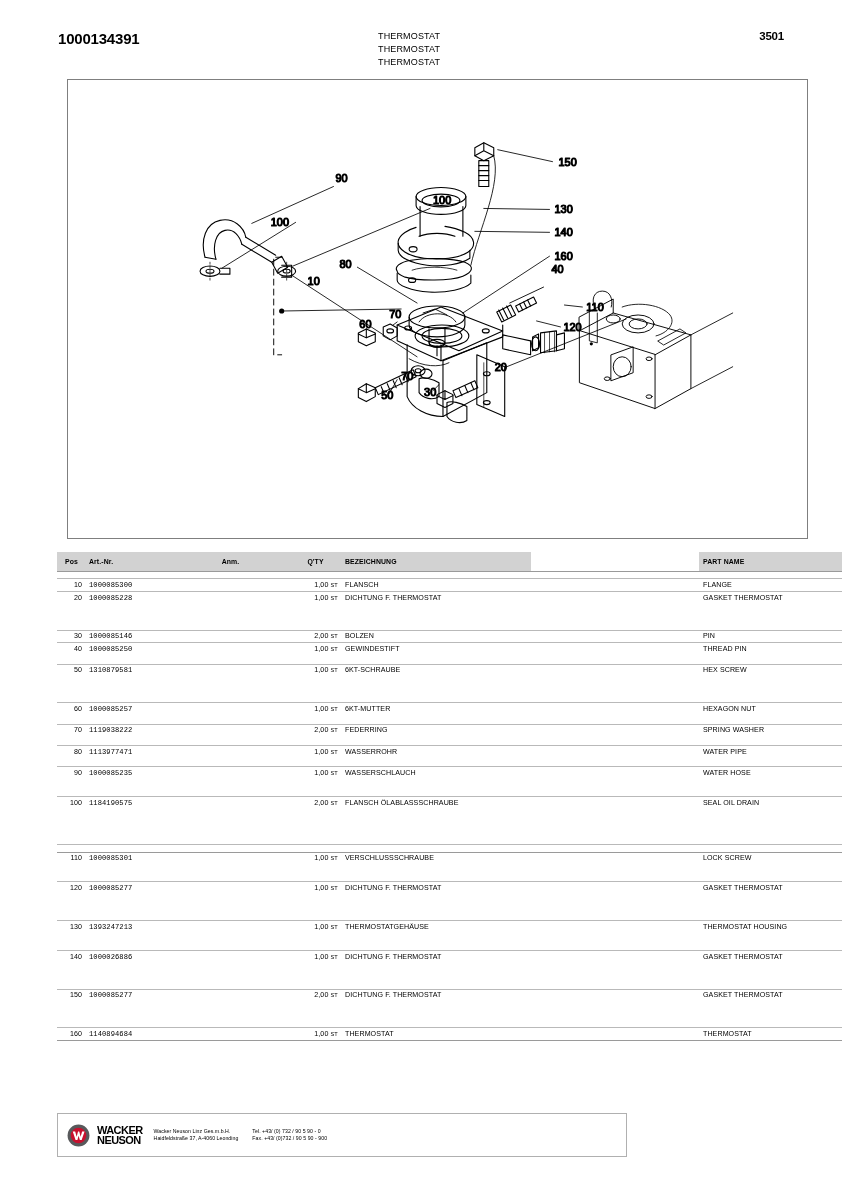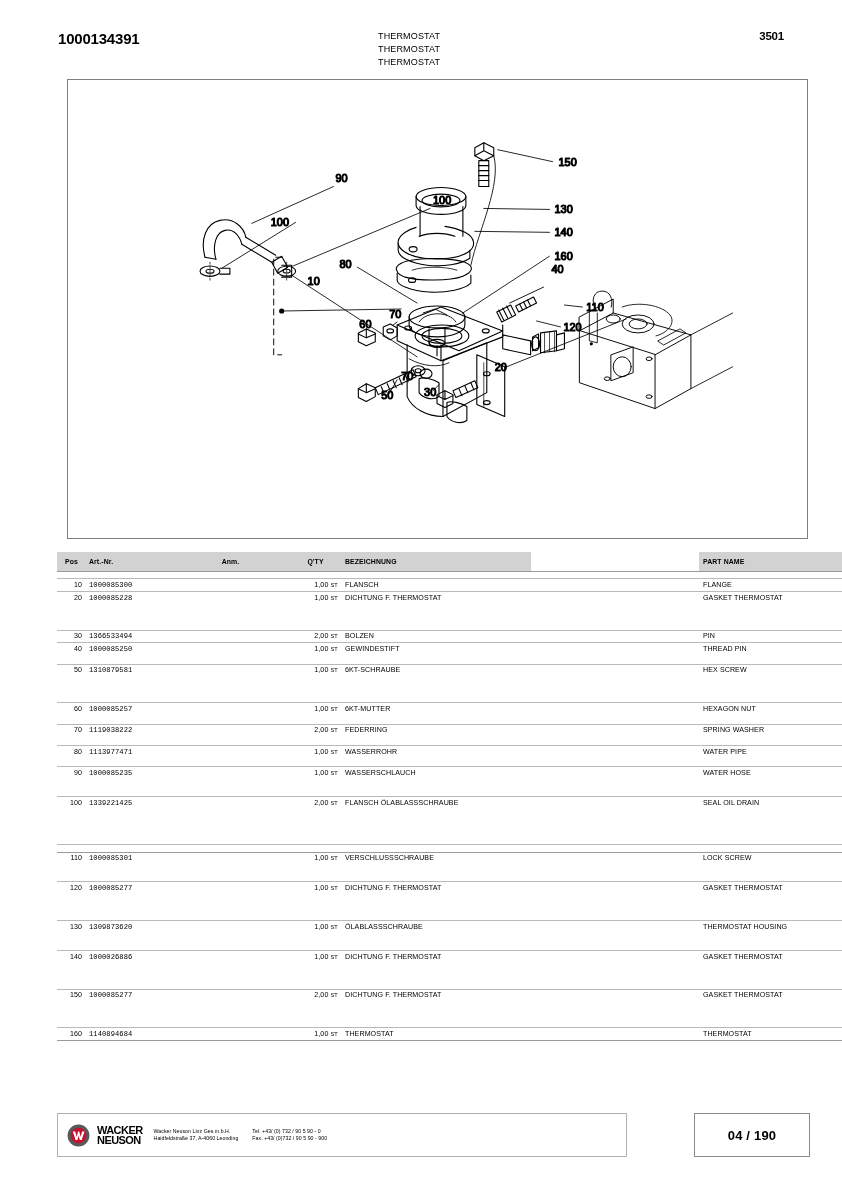--- a/index.html
+++ b/index.html
@@ -438,21 +438,21 @@
           <td class="art">1000085228</td>
           <td class="anm"></td>
           <td class="qty">1,00<span class="unit">ST</span></td>
           <td class="bez">DICHTUNG F. THERMOSTAT</td>
           <td class="spc"></td>
           <td class="part">GASKET THERMOSTAT</td>
           <td class="desig">JOINT POUR LE THERMOSTAT</td>
         </tr>
         <tr>
           <td class="pos">30</td>
-          <td class="art">1366533494</td>
+          <td class="art">1000085146</td>
           <td class="anm"></td>
           <td class="qty">2,00<span class="unit">ST</span></td>
           <td class="bez">BOLZEN</td>
           <td class="spc"></td>
           <td class="part">PIN</td>
           <td class="desig">AXE</td>
         </tr>
         <tr>
           <td class="pos">40</td>
           <td class="art">1000085250</td>
@@ -508,21 +508,21 @@
           <td class="art">1000085235</td>
           <td class="anm"></td>
           <td class="qty">1,00<span class="unit">ST</span></td>
           <td class="bez">WASSERSCHLAUCH</td>
           <td class="spc"></td>
           <td class="part">WATER HOSE</td>
           <td class="desig">TUYAU FLEXIBLE D'EAU</td>
         </tr>
         <tr>
           <td class="pos">100</td>
-          <td class="art">1339221425</td>
+          <td class="art">1184190575</td>
           <td class="anm"></td>
           <td class="qty">2,00<span class="unit">ST</span></td>
           <td class="bez">FLANSCH ÖLABLASSSCHRAUBE</td>
           <td class="spc"></td>
           <td class="part">SEAL OIL DRAIN</td>
           <td class="desig">JOINT D'ÉTANCHÉITÉ BOULON PURGE D'HUILE</td>
         </tr>
         <tr class="gap">
           <td colspan="8"></td>
         </tr>
@@ -541,24 +541,24 @@
           <td class="art">1000085277</td>
           <td class="anm"></td>
           <td class="qty">1,00<span class="unit">ST</span></td>
           <td class="bez">DICHTUNG F. THERMOSTAT</td>
           <td class="spc"></td>
           <td class="part">GASKET THERMOSTAT</td>
           <td class="desig">JOINT POUR LE THERMOSTAT</td>
         </tr>
         <tr>
           <td class="pos">130</td>
-          <td class="art">1309873620</td>
-          <td class="anm"></td>
-          <td class="qty">1,00<span class="unit">ST</span></td>
-          <td class="bez">ÖLABLASSSCHRAUBE</td>
+          <td class="art">1393247213</td>
+          <td class="anm"></td>
+          <td class="qty">1,00<span class="unit">ST</span></td>
+          <td class="bez">THERMOSTATGEHÄUSE</td>
           <td class="spc"></td>
           <td class="part">THERMOSTAT HOUSING</td>
           <td class="desig">BOÎTIER DE THERMOSTAT</td>
         </tr>
         <tr>
           <td class="pos">140</td>
           <td class="art">1000026886</td>
           <td class="anm"></td>
           <td class="qty">1,00<span class="unit">ST</span></td>
           <td class="bez">DICHTUNG F. THERMOSTAT</td>
@@ -603,14 +603,13 @@
     </div>
     <div class="addr">
       <div>Wacker Neuson Linz  Ges.m.b.H.</div>
       <div>Haidfeldstraße 37, A-4060 Leonding</div>
     </div>
     <div class="tel">
       <div>Tel. +43/ (0) 732 / 90 5 90 - 0</div>
       <div>Fax. +43/ (0)732 / 90 5 90 - 900</div>
     </div>
   </div>
-  <div class="footer-page">04 / 190</div>
 </div>
 
 </body></html>

